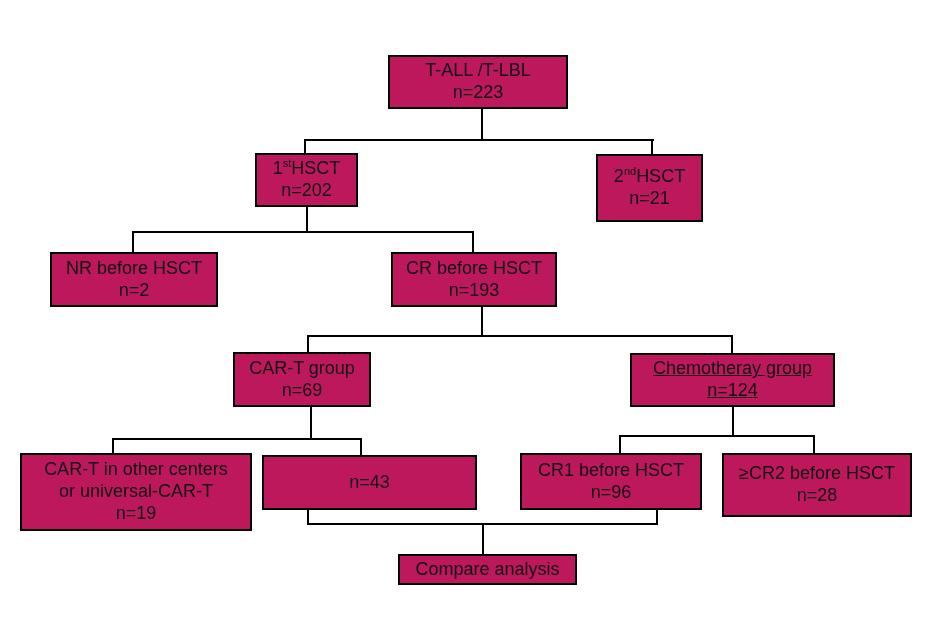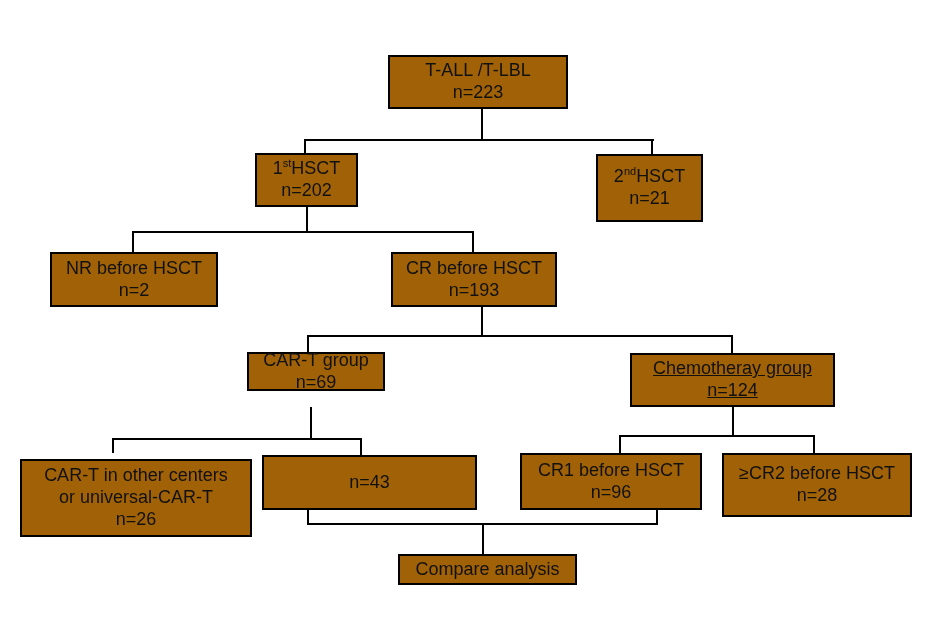--- a/index.html
+++ b/index.html
@@ -12,21 +12,21 @@
     width: 937px;
     height: 621px;
     background: #ffffff;
     font-family: "Liberation Sans", sans-serif;
     color: #111111;
     overflow: hidden;
   }
   .box {
     position: absolute;
     box-sizing: border-box;
-    background: #a16207;
+    background: #be185d;
     border: 2px solid #000000;
     display: flex;
     flex-direction: column;
     align-items: center;
     justify-content: center;
     text-align: center;
     font-size: 18px;
     line-height: 1.22;
     white-space: nowrap;
     z-index: 2;
@@ -42,23 +42,23 @@
     position: absolute;
     background: #000000;
     z-index: 1;
   }
   
   #b-root    { left: 388px; top:  55px; width: 180px; height: 54px; }
   #b-hsct1   { left: 255px; top: 153px; width: 103px; height: 54px; }
   #b-hsct2   { left: 596px; top: 154px; width: 107px; height: 68px; }
   #b-nr      { left:  50px; top: 252px; width: 168px; height: 55px; }
   #b-cr      { left: 391px; top: 252px; width: 166px; height: 55px; }
-  #b-cartg   { left: 247px; top: 352px; width: 138px; height: 39px; }
+  #b-cartg   { left: 233px; top: 352px; width: 138px; height: 55px; }
   #b-chemo   { left: 630px; top: 353px; width: 205px; height: 54px; text-decoration: underline; }
-  #b-cartoth { left:  20px; top: 453px; width: 232px; height: 78px; margin-top: 6px; }
+  #b-cartoth { left:  20px; top: 453px; width: 232px; height: 78px; }
   #b-cartour { left: 262px; top: 455px; width: 215px; height: 55px; }
   #b-cr1     { left: 520px; top: 453px; width: 182px; height: 57px; }
   #b-cr2     { left: 722px; top: 453px; width: 190px; height: 64px; }
   #b-compare { left: 398px; top: 554px; width: 179px; height: 31px; font-size: 18px; }
 </style>
 </head>
 <body>
 
 <div class="canvas">
 
@@ -123,21 +123,21 @@
   </div>
 
   <div class="box" id="b-chemo">
     <span class="box-line">Chemotheray group</span>
     <span class="box-line">n=124</span>
   </div>
 
   <div class="box" id="b-cartoth">
     <span class="box-line">CAR-T in other centers</span>
     <span class="box-line">or universal-CAR-T</span>
-    <span class="box-line">n=26</span>
+    <span class="box-line">n=19</span>
   </div>
 
   <div class="box" id="b-cartour">
     <span class="box-line">n=43</span>
   </div>
 
   <div class="box" id="b-cr1">
     <span class="box-line">CR1 before HSCT</span>
     <span class="box-line">n=96</span>
   </div>

